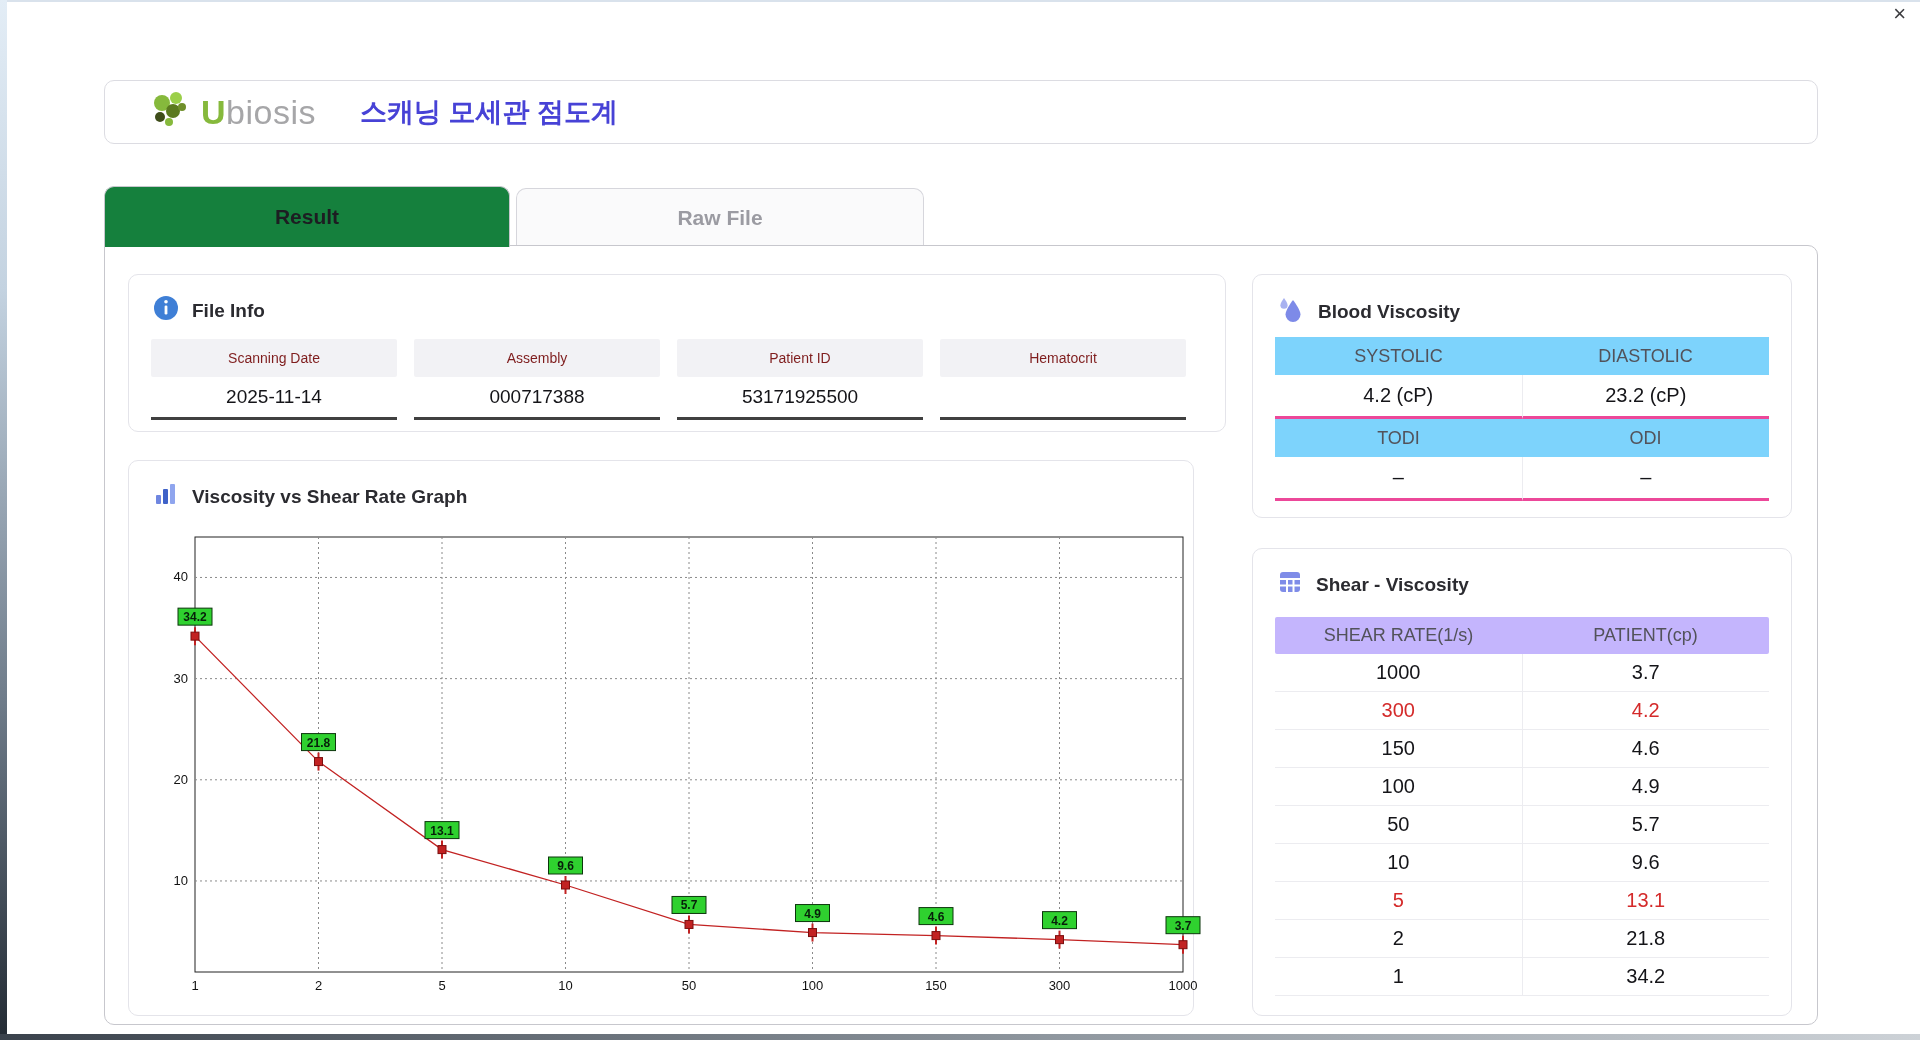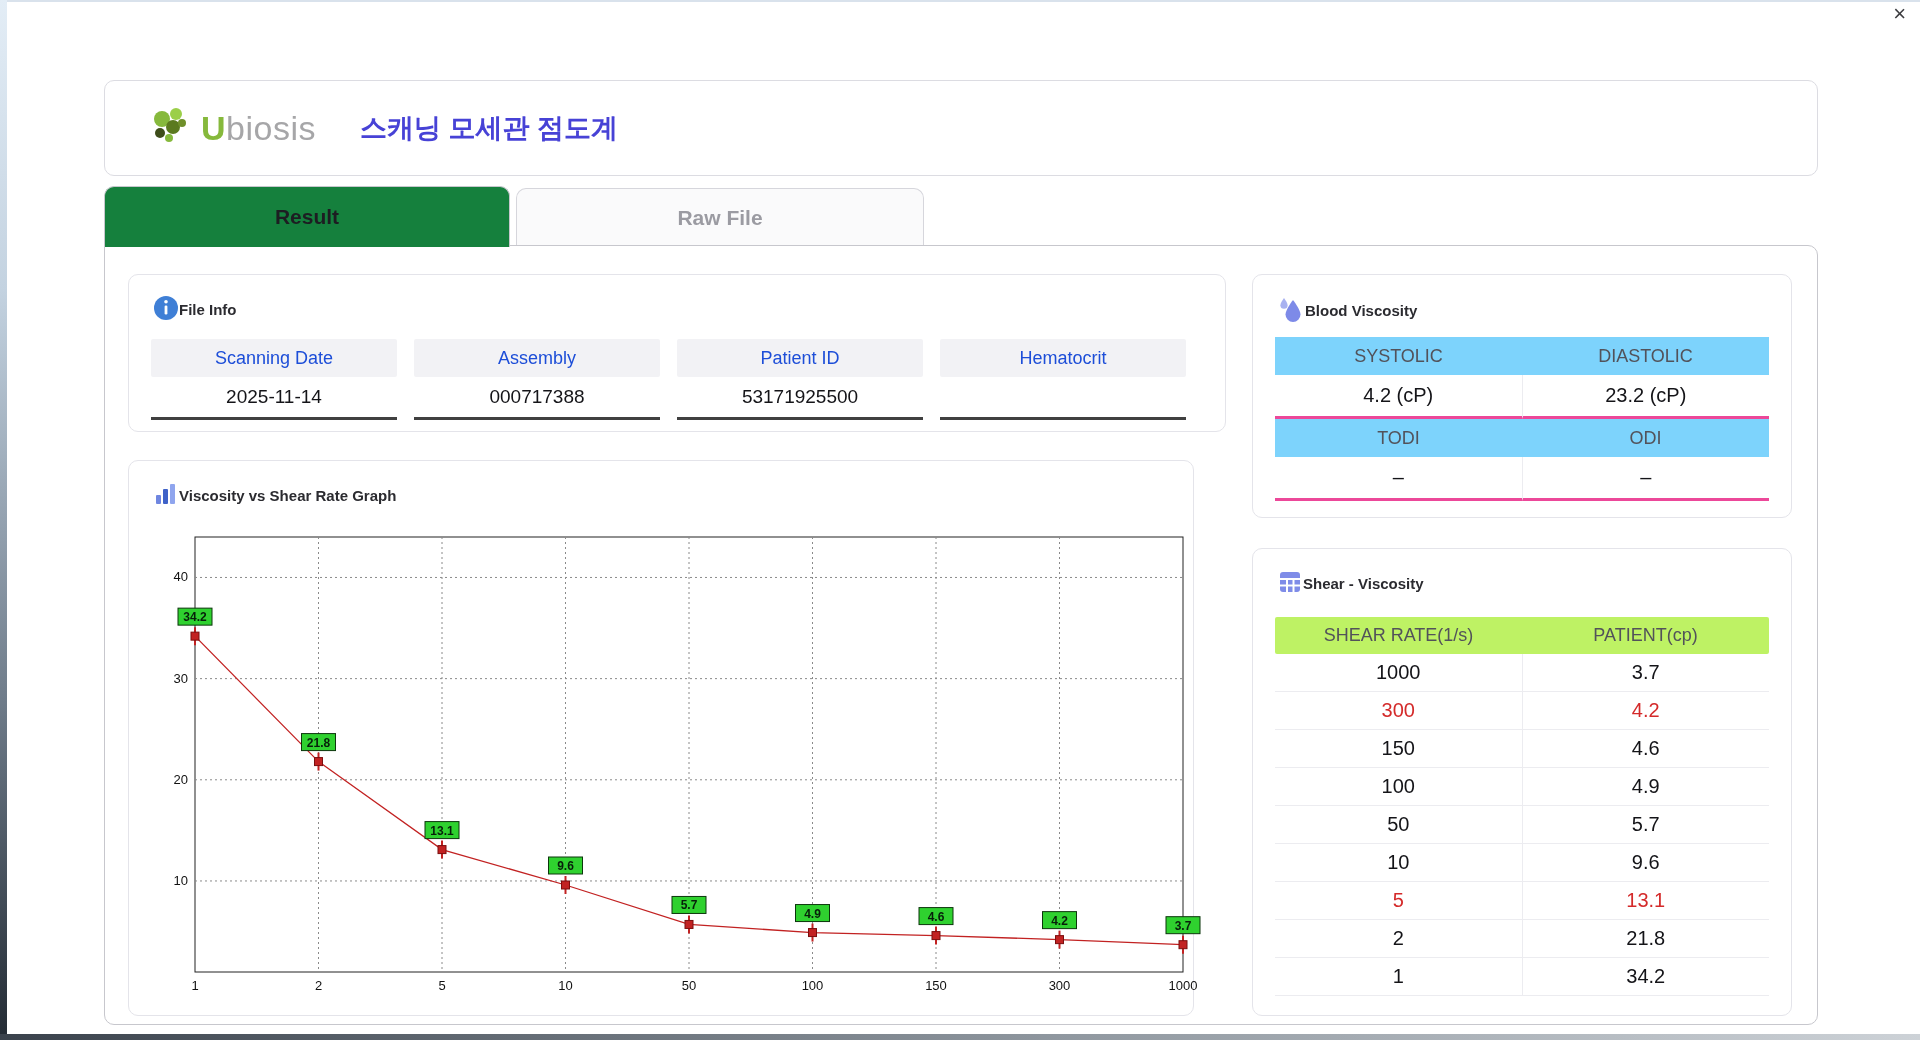--- a/index.html
+++ b/index.html
@@ -7,69 +7,69 @@
     font-family:"Liberation Sans",sans-serif;-webkit-font-smoothing:antialiased}
   .stage{position:absolute;inset:0;background:#fff}
   .top-border{position:absolute;top:0;left:0;right:0;height:2px;background:#d9e2ec}
   .edge-left{position:absolute;left:0;top:0;width:7px;height:100%;
     background:linear-gradient(180deg,#e3edf6 0%,#c3d2e0 28%,#6d7a88 68%,#222a33 100%)}
   .edge-bottom{position:absolute;left:0;bottom:0;width:100%;height:6px;
     background:linear-gradient(90deg,#3a424c,#8f979f 55%,#cdd2d7)}
   .close-btn{position:absolute;top:3px;right:14px;font-size:22px;line-height:22px;color:#3c3c40;cursor:pointer}
 
   
-  .header-card{position:absolute;left:104px;top:80px;width:1714px;height:96px;background:#fff;
+  .header-card{position:absolute;left:104px;top:80px;width:1714px;height:64px;background:#fff;
     border:1px solid #dcdce2;border-radius:10px;display:flex;align-items:center;padding:16px 44px;gap:44px}
   .logo{display:flex;align-items:center;gap:6px}
   .logo-text{font-size:34px;letter-spacing:.5px}
   .logo-u{color:#86b93c;font-weight:700}
   .logo-rest{color:#a6a6a8;font-weight:400}
   .app-title{font-size:27px;font-weight:bold;color:#4742d6}
 
   
   .tab{display:flex;align-items:center;justify-content:center;font-size:21px;font-weight:bold;cursor:pointer}
   .tab-result{position:absolute;left:104px;top:186px;width:406px;height:61px;background:#15803d;
     border:1px solid #c7c7cd;border-bottom:none;border-radius:10px 10px 0 0;z-index:3;color:#1d1d22}
   .tab-raw{position:absolute;left:516px;top:188px;width:408px;height:59px;background:#fafafb;
     border:1px solid #d6d6dc;border-bottom:none;border-radius:10px 10px 0 0;z-index:0;color:#9b9ba2}
 
   
   .main-panel{position:absolute;left:104px;top:245px;width:1714px;height:780px;background:#fff;
     border:1px solid #c7c7cd;border-radius:0 10px 10px 10px;z-index:1}
   .sub-panel{position:absolute;border:1px solid #e4e4ea;border-radius:10px;background:#fff}
-  .panel-head{display:flex;align-items:center;padding:20px 0 0 24px;
-    font-size:15px;font-weight:bold;color:#2b2b30}
+  .panel-head{display:flex;align-items:center;gap:13px;padding:20px 0 0 24px;
+    font-size:19px;font-weight:bold;color:#2b2b30}
 
   
   .file-info{left:23px;top:28px;width:1098px;height:158px}
   .fi-fields{position:absolute;left:22px;top:64px;display:flex;gap:17px}
   .fi-field{width:246px}
   .fi-label{height:38px;background:#f2f2f5;display:flex;align-items:center;justify-content:center;
-    font-size:18px;color:#1d4ed8;border-radius:2px}
+    font-size:14px;color:#7f1d1d;border-radius:2px}
   .fi-value{height:43px;display:flex;align-items:center;justify-content:center;
     font-size:19px;color:#141418;border-bottom:3px solid #404040}
 
   
   .graph-panel{left:23px;top:214px;width:1066px;height:556px}
   .chart-wrap{position:absolute;left:33px;top:56px;width:1050px;height:478px}
   svg text{font-family:"Liberation Sans",sans-serif}
 
   
   .bv-panel{left:1147px;top:28px;width:540px;height:244px}
   .bv-table{position:absolute;left:22px;top:62px;width:494px}
   .bv-row{display:flex}
   .bv-label-row .bv-cell{height:38px;background:#7dd3fc;font-size:18px;color:#52525a}
   .bv-value-row .bv-cell{height:44px;font-size:20px;color:#141418;border-bottom:3px solid #ec4899}
   .bv-cell{flex:1;display:flex;align-items:center;justify-content:center}
   .bv-value-row .bv-cell + .bv-cell{border-left:1px solid #ececf0}
 
   
   .sv-panel{left:1147px;top:302px;width:540px;height:468px}
   .sv-table{position:absolute;left:22px;top:68px;width:494px}
-  .sv-header{display:flex;height:37px;background:#bef264;align-items:center;border-radius:2px}
+  .sv-header{display:flex;height:37px;background:#c4b5fd;align-items:center;border-radius:2px}
   .sv-header .sv-col{flex:1;text-align:center;font-size:18px;color:#52525a}
   .sv-row{display:flex;height:38px;border-bottom:1px solid #ececf0}
   .sv-cell{flex:1;display:flex;align-items:center;justify-content:center;font-size:20px;color:#141418}
   .sv-cell.second{border-left:1px solid #ececf0}
   .sv-row.hl .sv-cell{color:#d42a2a}
 </style>
 </head>
 <body>
 
 <div class="stage">

